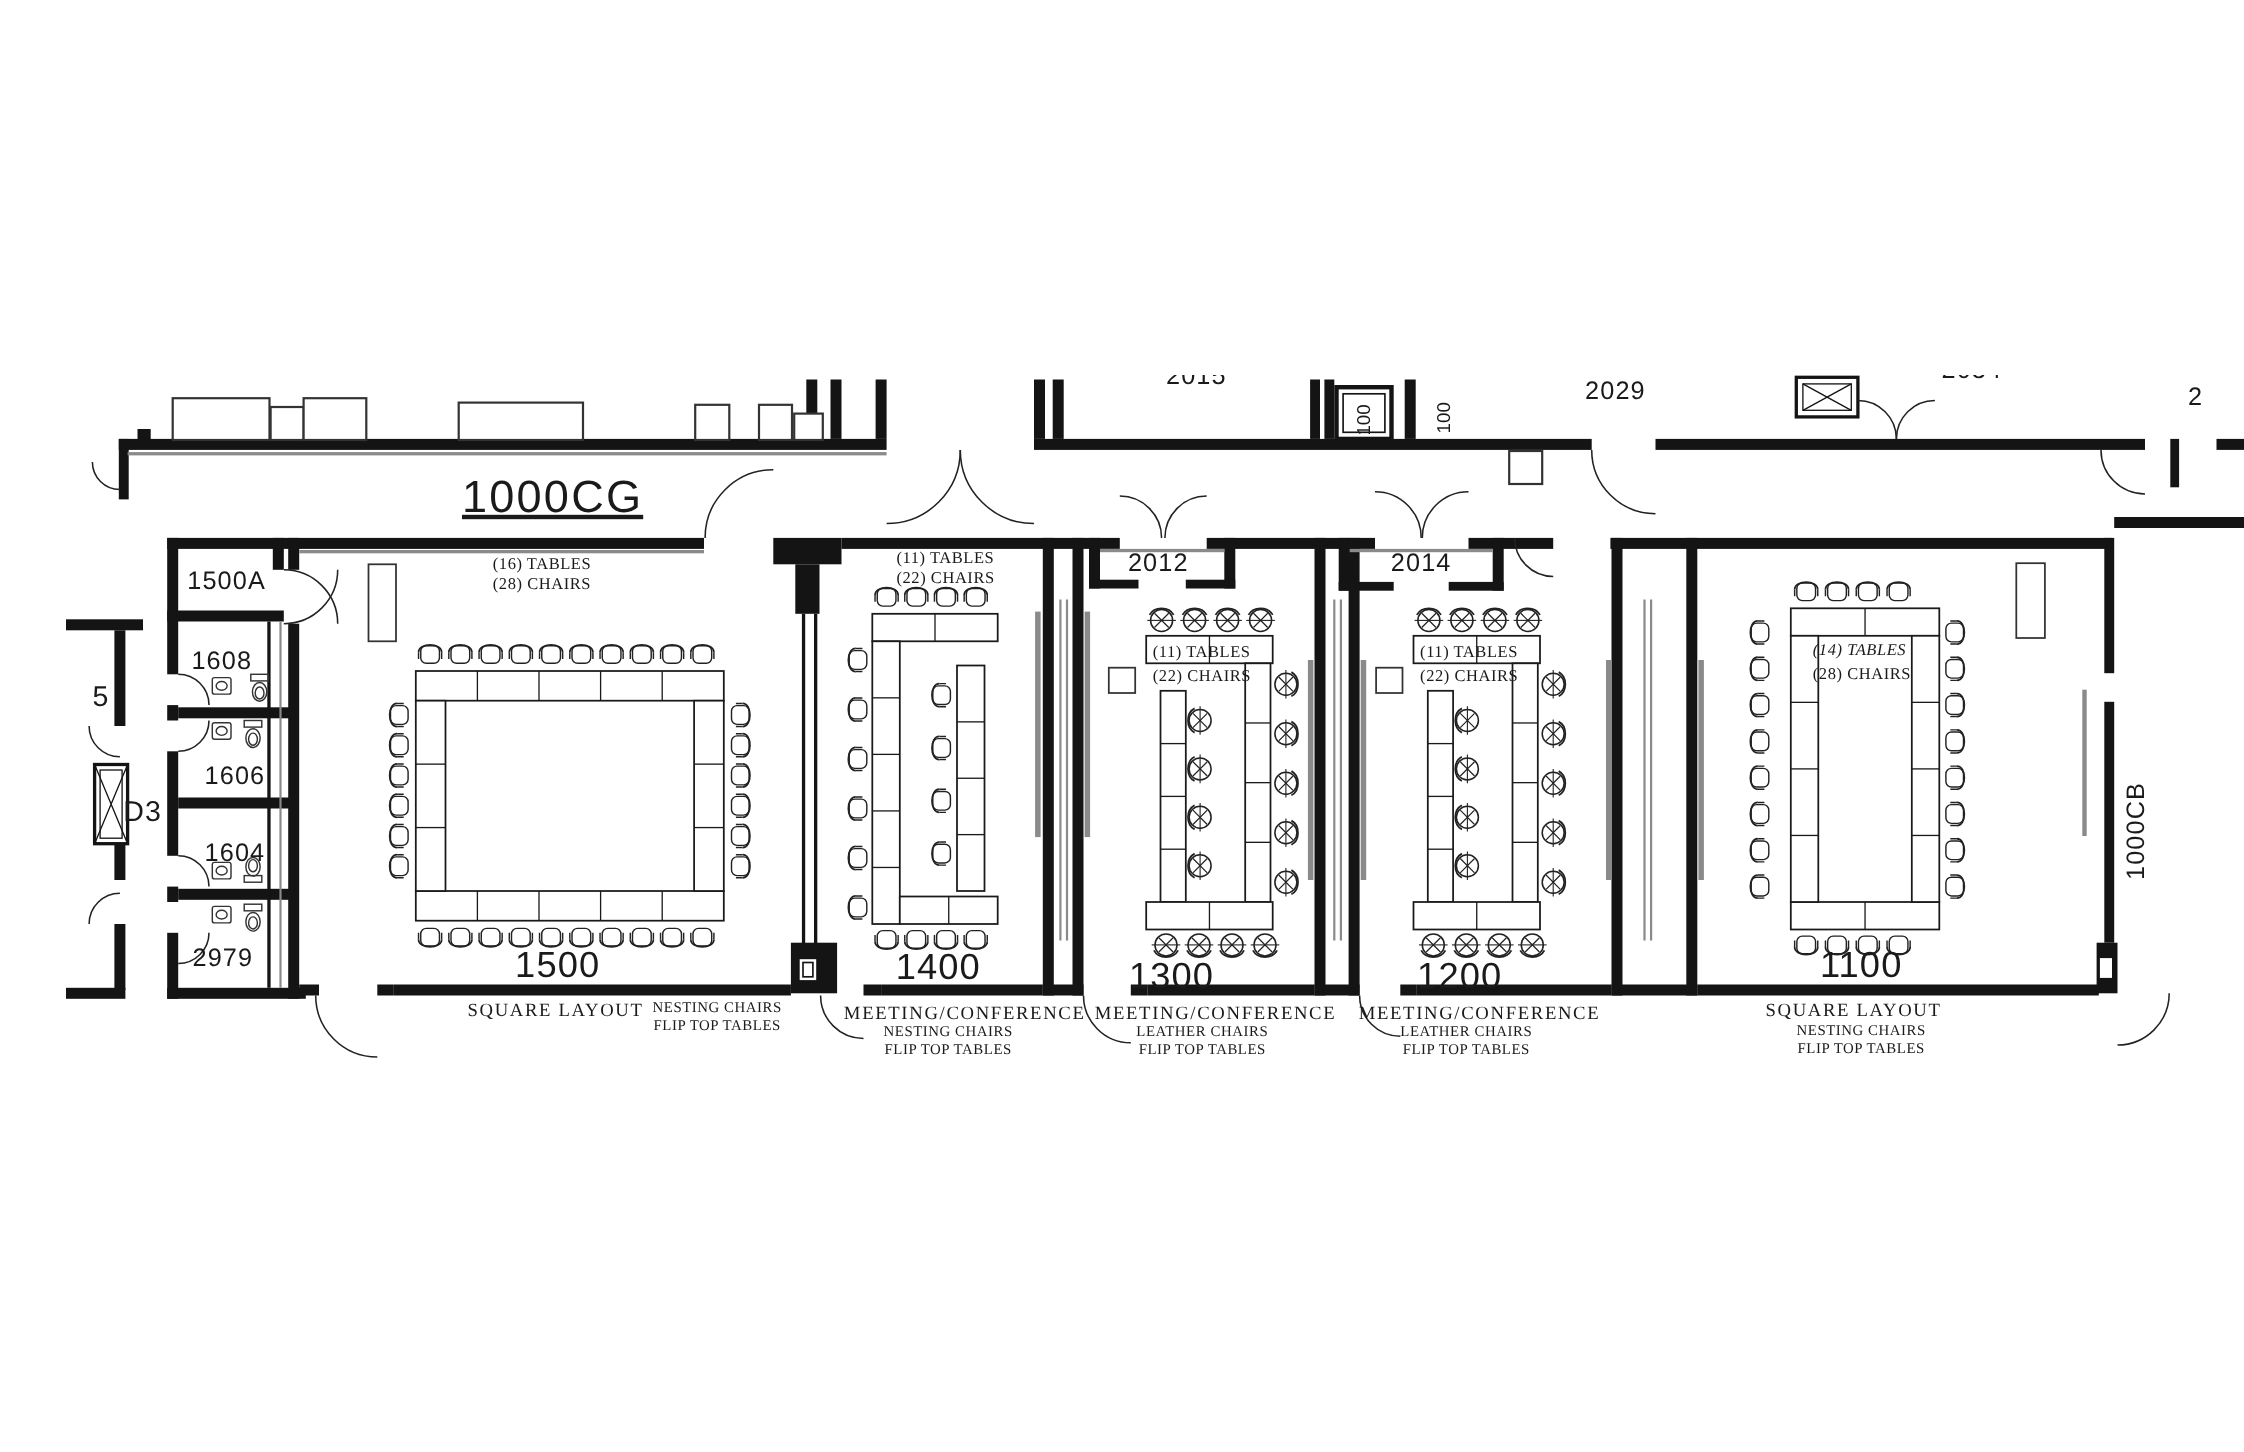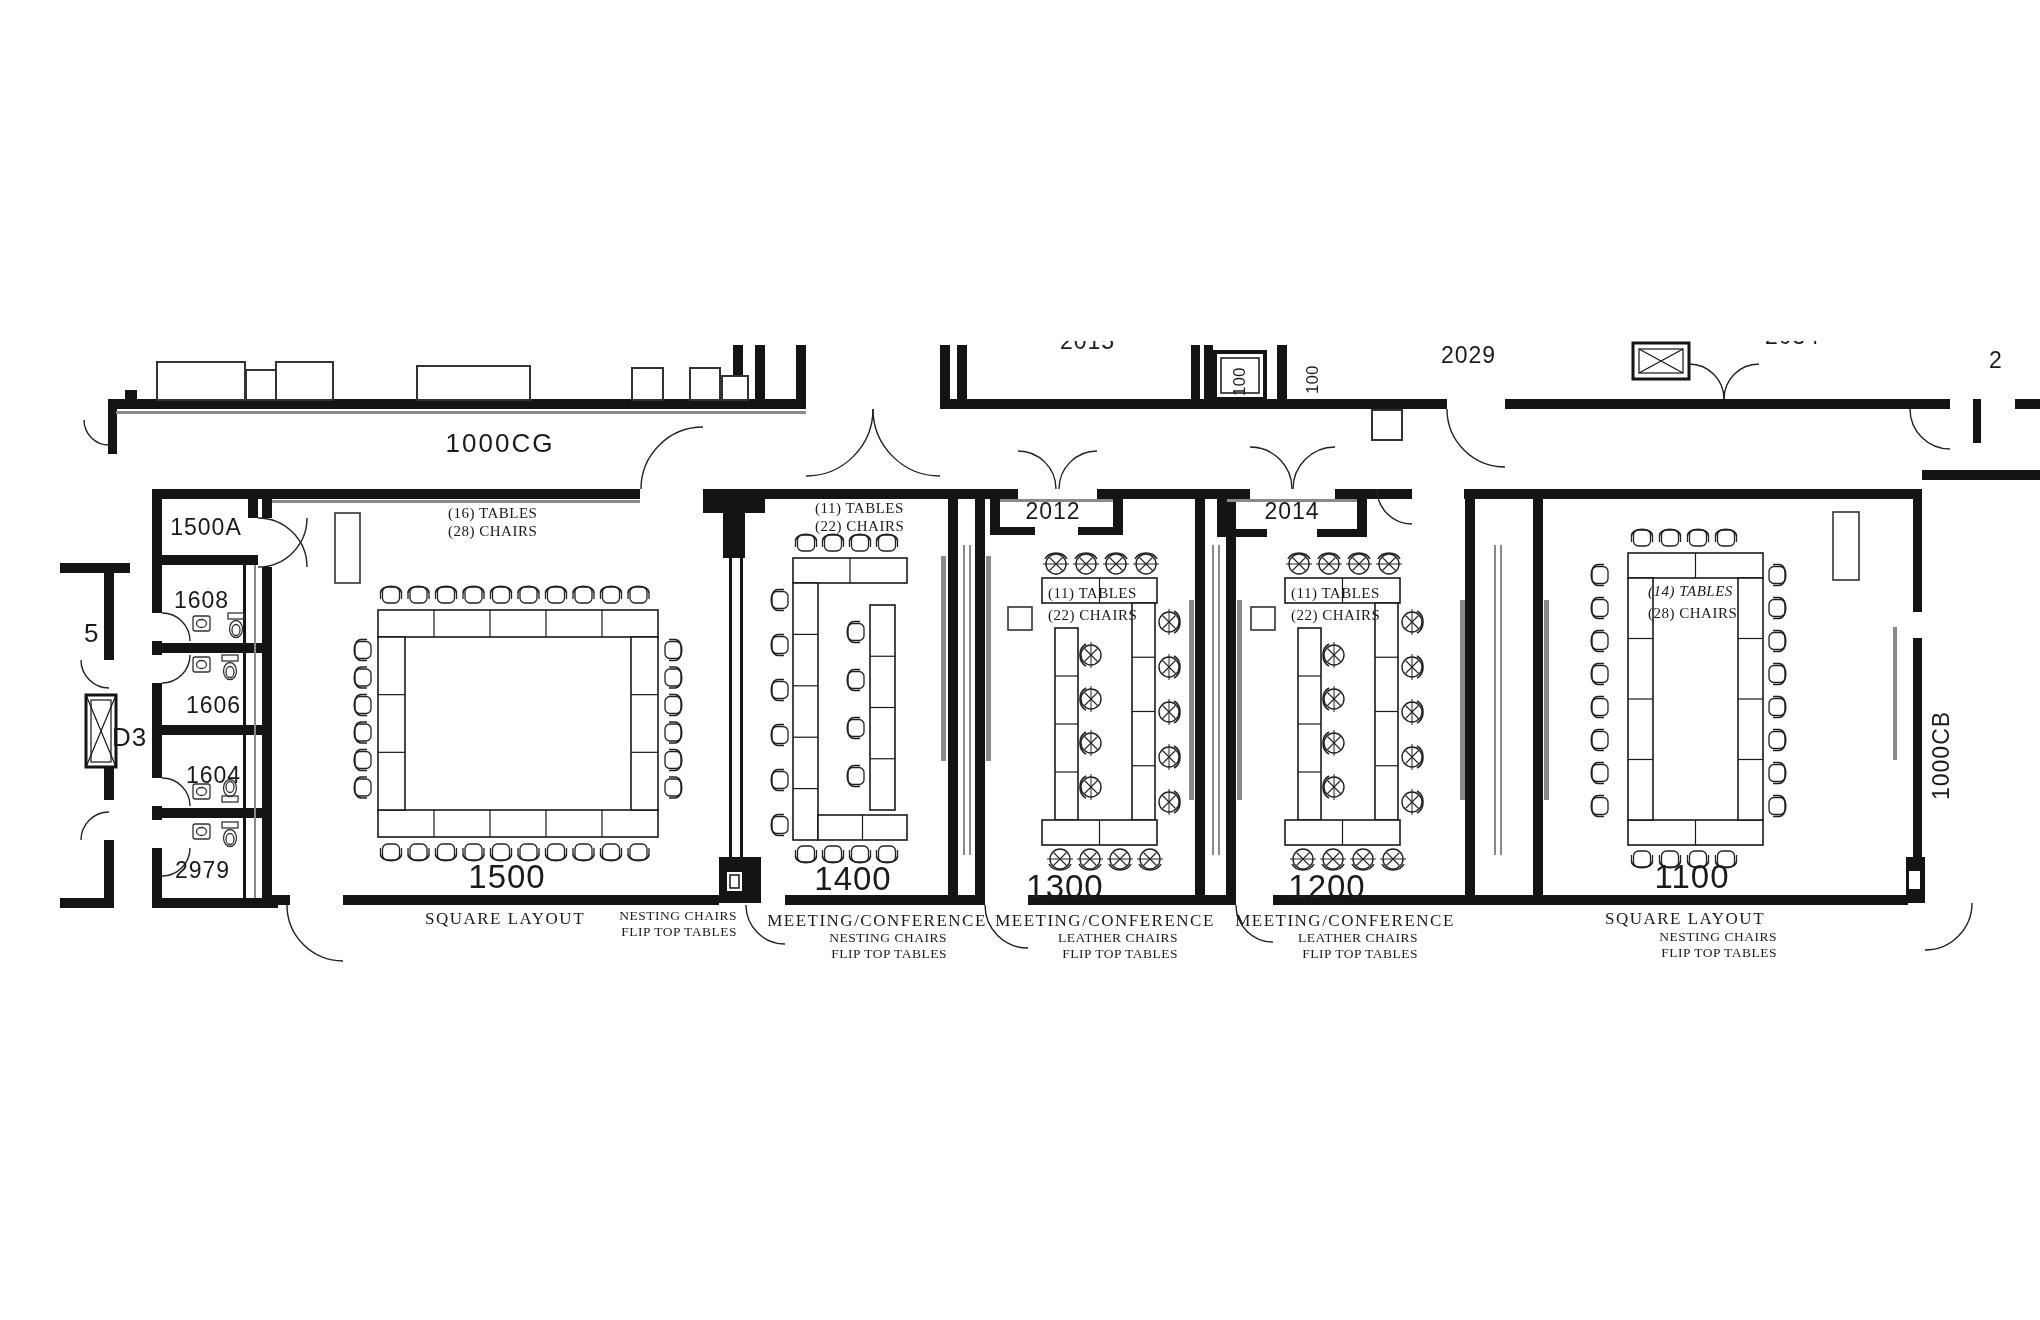--- a/index.html
+++ b/index.html
@@ -2,25 +2,25 @@
 <html><head>
 <meta charset="utf-8">
 <style>
   html,body{margin:0;padding:0;background:#fff;}
   .plan{position:relative;width:2040px;height:1320px;background:#fff;overflow:hidden;
         font-family:"Liberation Sans",sans-serif;color:#111;}
   .plan svg{position:absolute;left:0;top:0;}
   .lbl{position:absolute;white-space:nowrap;color:#1a1a1a;}
   .num-lg{font-size:33px;letter-spacing:1px;}
   .num-md{font-size:23px;letter-spacing:1px;}
-  .num-xl{font-size:26px;letter-spacing:2px;}
+  .num-xl{font-size:41px;letter-spacing:2px;text-decoration:underline;}
   .ctr{text-align:center;}
   .annot{font-family:"Liberation Serif",serif;font-size:15px;letter-spacing:.5px;}
   .caption{font-family:"Liberation Serif",serif;font-size:17px;letter-spacing:1.5px;}
-  .note{font-family:"Liberation Serif",serif;font-size:13.5px;letter-spacing:.5px;text-align:right;}
+  .note{font-family:"Liberation Serif",serif;font-size:13.5px;letter-spacing:.5px;}
   .clip{overflow:hidden;position:absolute;}
   .rot{transform:rotate(-90deg);transform-origin:0 0;}
 </style>
 </head>
 <body>
 
 <div class="plan">
 
 <svg id="plan-svg" width="2040" height="1320" viewBox="0 0 2040 1320">
 

